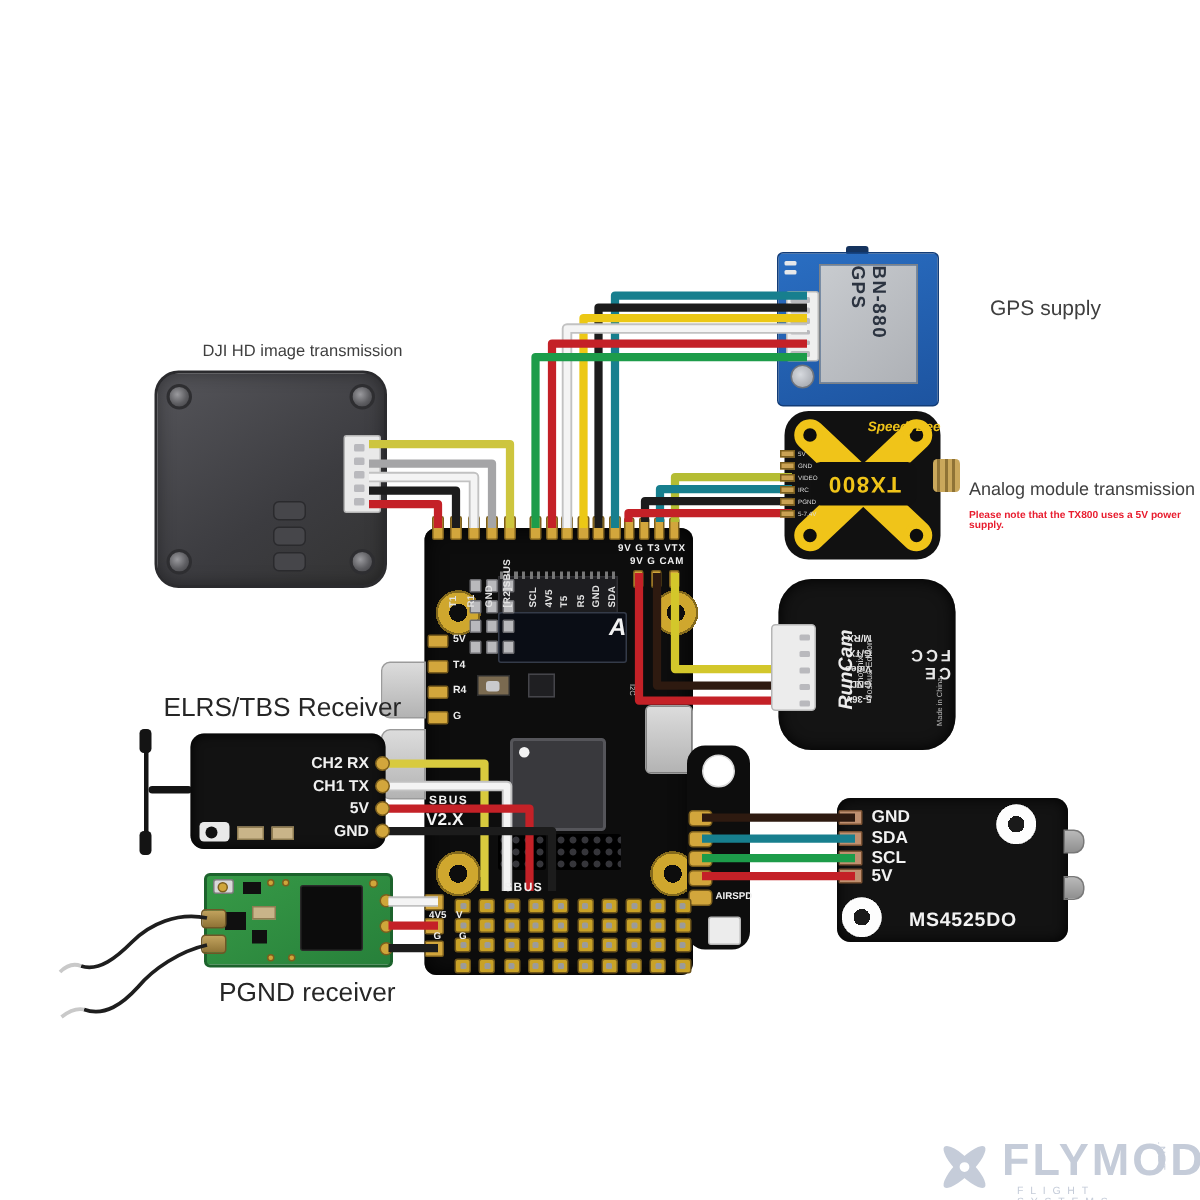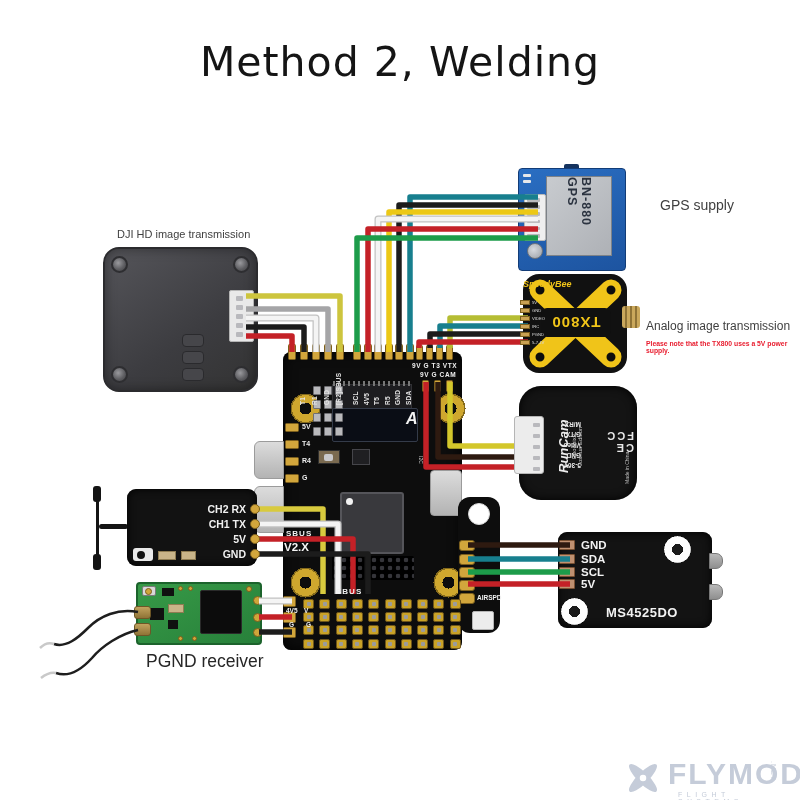--- a/index.html
+++ b/index.html
@@ -7,21 +7,21 @@
          font-family:"Liberation Sans",sans-serif;}
   #stage *{box-sizing:border-box;}
   .abs{position:absolute;}
 
   
   .title{left:0;right:0;top:38px;text-align:center;font-family:"DejaVu Sans",sans-serif;
          font-size:41px;color:#151515;letter-spacing:1px;}
 
   
   .mod-label{color:#3f3f3f;}
-  .lbl-dji{left:117px;top:228px;font-size:11px;}
+  .lbl-dji{left:135px;top:228px;font-size:11px;}
   .lbl-gps{left:660px;top:197px;font-size:14px;}
   .lbl-analog{left:646px;top:319px;font-size:12px;}
   .lbl-note{left:646px;top:340px;font-size:6.8px;color:#e81c2e;font-weight:700;}
   .lbl-elrs{left:109px;top:461px;font-size:17.5px;color:#262626;}
   .lbl-sbusrx{left:146px;top:651px;font-size:17.5px;color:#262626;}
 
   
   .dji-body{left:103px;top:247px;width:155px;height:145px;background:linear-gradient(145deg,#55555a,#3c3c40 60%,#333);
             border:2px solid #2b2b2e;border-radius:16px;box-shadow:inset 0 0 12px #00000066;}
   .screw{width:17px;height:17px;border-radius:50%;background:radial-gradient(circle at 40% 38%,#9a9a9e,#5e5e62 55%,#3e3e42);
@@ -37,21 +37,21 @@
               border:1px solid #7d8288;display:flex;align-items:center;justify-content:center;}
   .gps-text{writing-mode:vertical-rl;font-size:12.5px;font-weight:700;color:#2b3340;letter-spacing:1px;}
   .gps-conn{left:524px;top:194px;width:22px;height:47px;background:#efefef;border:1px solid #b9b9b9;border-radius:2px;}
   .gps-circle{left:527px;top:243px;width:16px;height:16px;border-radius:50%;
               background:radial-gradient(circle at 40% 40%,#d7dadf,#9a9ea5);border:1px solid #6f747c;}
   .gps-bit{background:#e6e8ea;border-radius:1px;}
   .gps-notch{left:564px;top:164px;width:15px;height:6px;background:#15335e;border-radius:2px;}
 
   
   .tx-body{left:523px;top:274px;width:104px;height:99px;background:#111;border-radius:16px;}
-  .tx-brand{left:523px;top:279px;width:104px;text-align:left;font-size:9px;font-style:italic;
+  .tx-brand{left:523px;top:279px;width:104px;text-align:right;font-size:9px;font-style:italic;
             font-weight:700;color:#f0c419;z-index:3;}
   .tx-band{left:541px;top:308px;width:70px;height:29px;background:#101010;border-radius:6px;z-index:3;}
   .tx-model{left:541px;top:308px;width:70px;height:29px;display:flex;align-items:center;justify-content:center;
             transform:rotate(180deg);font-size:15px;font-weight:700;color:#f0c419;letter-spacing:1px;z-index:4;}
   .tx-pin{width:10px;height:5px;background:#caa253;border:1px solid #7c5f1d;z-index:3;}
   .tx-pin-lbl{font-size:4.2px;color:#ddd;z-index:3;}
   .tx-ant{left:622px;top:306px;width:18px;height:22px;border-radius:3px;z-index:3;
           background:repeating-linear-gradient(90deg,#caa85c 0 3px,#8f7336 3px 5px);}
 
   
@@ -141,21 +141,20 @@
   .fm-net{left:770px;top:761px;writing-mode:vertical-rl;font-size:7px;color:#c5ccd9;letter-spacing:1px;}
 
   svg.wires{left:0;top:0;z-index:2;pointer-events:none;}
   .z3{z-index:3;}
 </style>
 </head>
 <body>
 
 <div id="stage">
 
-  <div class="abs title">Method 2, Welding</div>
 
   <div class="abs mod-label lbl-dji">DJI HD image transmission</div>
   <div class="abs dji-body"></div>
   <div class="abs screw" style="left:111px;top:256px;"></div>
   <div class="abs screw" style="left:233px;top:256px;"></div>
   <div class="abs screw" style="left:111px;top:366px;"></div>
   <div class="abs screw" style="left:233px;top:366px;"></div>
   <div class="abs dji-btn" style="left:182px;top:334px;"></div>
   <div class="abs dji-btn" style="left:182px;top:351px;"></div>
   <div class="abs dji-btn" style="left:182px;top:368px;"></div>
@@ -190,21 +189,21 @@
   <div class="abs tx-pin" style="left:520px;top:324px;"></div>
   <div class="abs tx-pin" style="left:520px;top:332px;"></div>
   <div class="abs tx-pin" style="left:520px;top:340px;"></div>
   <div class="abs tx-pin-lbl" style="left:532px;top:300px;">5V</div>
   <div class="abs tx-pin-lbl" style="left:532px;top:308px;">GND</div>
   <div class="abs tx-pin-lbl" style="left:532px;top:316px;">VIDEO</div>
   <div class="abs tx-pin-lbl" style="left:532px;top:324px;">IRC</div>
   <div class="abs tx-pin-lbl" style="left:532px;top:332px;">PGND</div>
   <div class="abs tx-pin-lbl" style="left:532px;top:340px;">5-7.4V</div>
   <div class="abs tx-ant"></div>
-  <div class="abs mod-label lbl-analog">Analog image transmission</div>
+  <div class="abs mod-label lbl-analog">Analog module transmission</div>
   <div class="abs lbl-note">Please note that the TX800 uses a 5V power supply.</div>
 
   <div class="abs rc-body"></div>
   <div class="abs rc-conn" id="rc-conn"></div>
   <div class="abs rc-pin" style="top:421px;">M/RX</div>
   <div class="abs rc-pin" style="top:431px;">G/TX</div>
   <div class="abs rc-pin" style="top:442px;">Video</div>
   <div class="abs rc-pin" style="top:452px;">GND</div>
   <div class="abs rc-pin" style="top:462px;">5-36V</div>
   <div class="abs rc-brand">
@@ -313,20 +312,21 @@
   <div class="abs ms-pad" style="top:567px;"></div>
   <div class="abs ms-pad" style="top:579px;"></div>
   <div class="abs ms-pin-lbl" style="top:539px;">GND</div>
   <div class="abs ms-pin-lbl" style="top:553px;">SDA</div>
   <div class="abs ms-pin-lbl" style="top:566px;">SCL</div>
   <div class="abs ms-pin-lbl" style="top:578px;">5V</div>
   <div class="abs ms-model">MS4525DO</div>
   <div class="abs ms-port" style="top:553px;"></div>
   <div class="abs ms-port" style="top:584px;"></div>
 
+  <div class="abs mod-label lbl-elrs">ELRS/TBS Receiver</div>
   <div class="abs ant-cap" style="left:93px;top:486px;width:8px;height:16px;"></div>
   <div class="abs ant-cap" style="left:95.5px;top:500px;width:3px;height:56px;"></div>
   <div class="abs ant-cap" style="left:93px;top:554px;width:8px;height:16px;"></div>
   <div class="abs ant-cap" style="left:99px;top:524px;width:29px;height:5px;"></div>
   <div class="abs elrs-body"></div>
   <div class="abs elrs-pin" style="top:503px;">CH2 RX</div>
   <div class="abs elrs-pin" style="top:518px;">CH1 TX</div>
   <div class="abs elrs-pin" style="top:533px;">5V</div>
   <div class="abs elrs-pin" style="top:548px;">GND</div>
   <div class="abs elrs-padc" style="top:504px;"></div>

